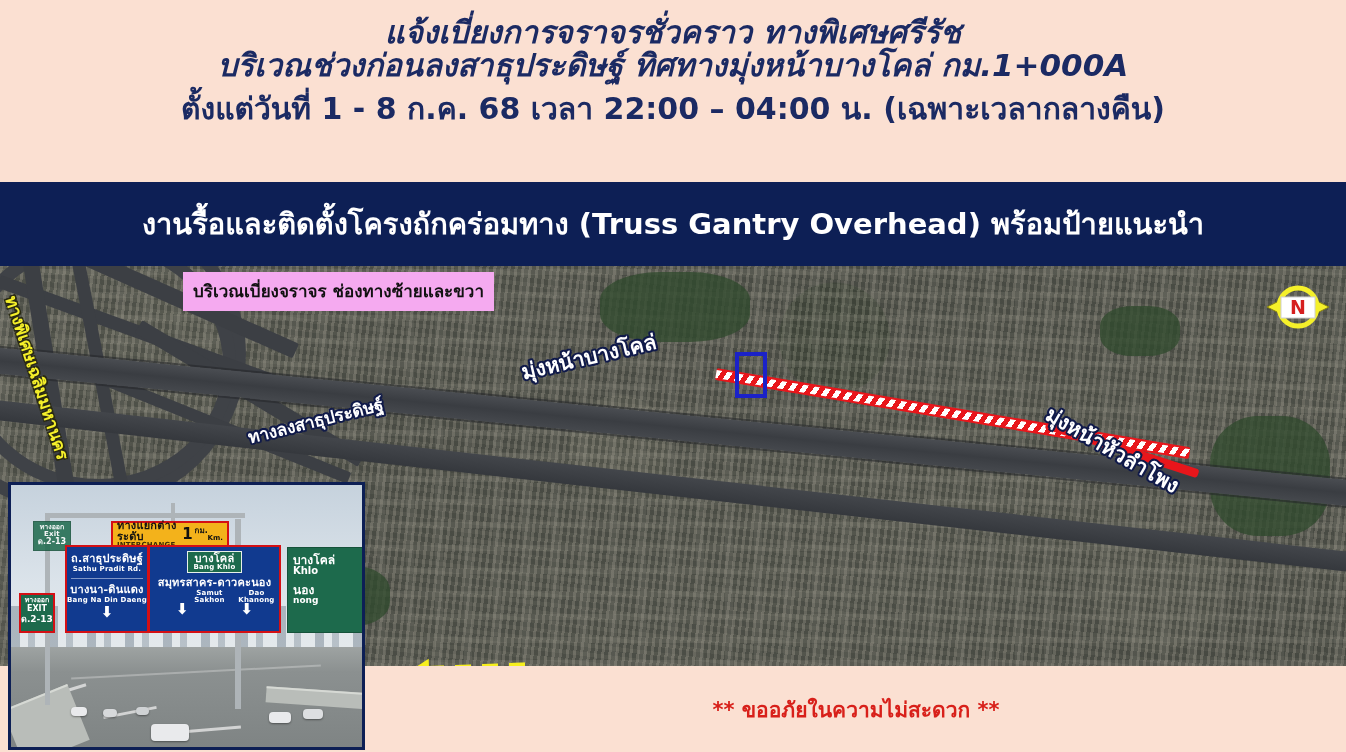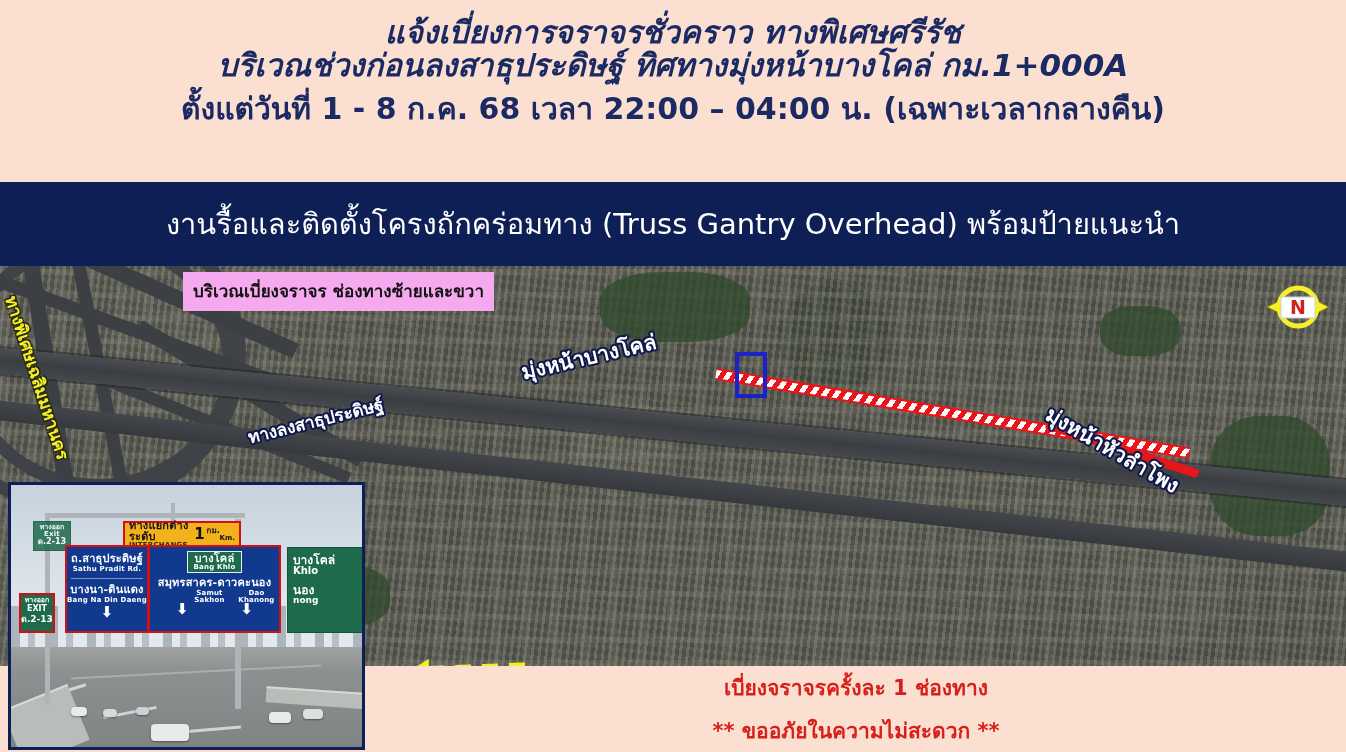--- a/index.html
+++ b/index.html
@@ -23,21 +23,21 @@
   .h1{font-size:31px;font-style:italic;}
   .h2{font-size:31px;font-style:italic;margin-bottom:12px;}
   .h3{font-size:30px;}
 
   
   .banner{
     position:absolute;left:0;top:182px;width:1346px;height:84px;
     background:#0d1f55;display:flex;align-items:center;justify-content:center;
   }
   .banner-text{
-    color:#ffffff;font-size:29px;font-weight:normal;white-space:nowrap;text-align:center;
+    color:#ffffff;font-size:29px;font-weight:bold;white-space:nowrap;text-align:center;
   }
 
   
   .map{
     position:absolute;left:0;top:266px;width:1346px;height:400px;overflow:hidden;
     background:#4a4f47;
   }
   
   .map-sat{
     position:absolute;inset:0;
@@ -284,21 +284,21 @@
       <div class="th-sm" style="font-size:8px;">ด.2-13</div>
     </div>
 
     <div class="sign sign-green-plain" style="left:276px;top:62px;width:80px;height:86px;padding-top:6px;text-align:left;padding-left:5px;">
       <div style="font-size:12px;">บางโคล่</div>
       <div style="font-size:10px;">Khlo</div>
       <div style="font-size:12px;margin-top:8px;">นอง</div>
       <div style="font-size:9px;">nong</div>
     </div>
 
-    <div class="sign sign-yellow" style="left:112px;top:36px;width:118px;height:26px;">
+    <div class="sign sign-yellow" style="left:100px;top:36px;width:118px;height:26px;">
       <div style="text-align:left;">
         <div class="th">ทางแยกต่างระดับ</div>
         <div class="en" style="color:#3a2b05;">INTERCHANGE</div>
       </div>
       <div style="display:flex;align-items:center;gap:2px;">
         <div style="font-size:15px;">1</div>
         <div style="text-align:left;">
           <div style="font-size:8px;">กม.</div>
           <div style="font-size:7px;padding-left:13px;">Km.</div>
         </div>
@@ -333,17 +333,16 @@
       <div style="display:flex;justify-content:space-around;">
         <div class="dn-arrow">⬇</div>
         <div class="dn-arrow">⬇</div>
       </div>
     </div>
 
   </div>
 
   <div class="left-filler"></div>
   <div class="footer">
-    <div class="f-line f1">เบี่ยงจราจรครั้งละ 1 ช่องทาง</div>
     <div class="f-line">** ขออภัยในความไม่สะดวก **</div>
   </div>
 
 </div>
 
 </body></html>

